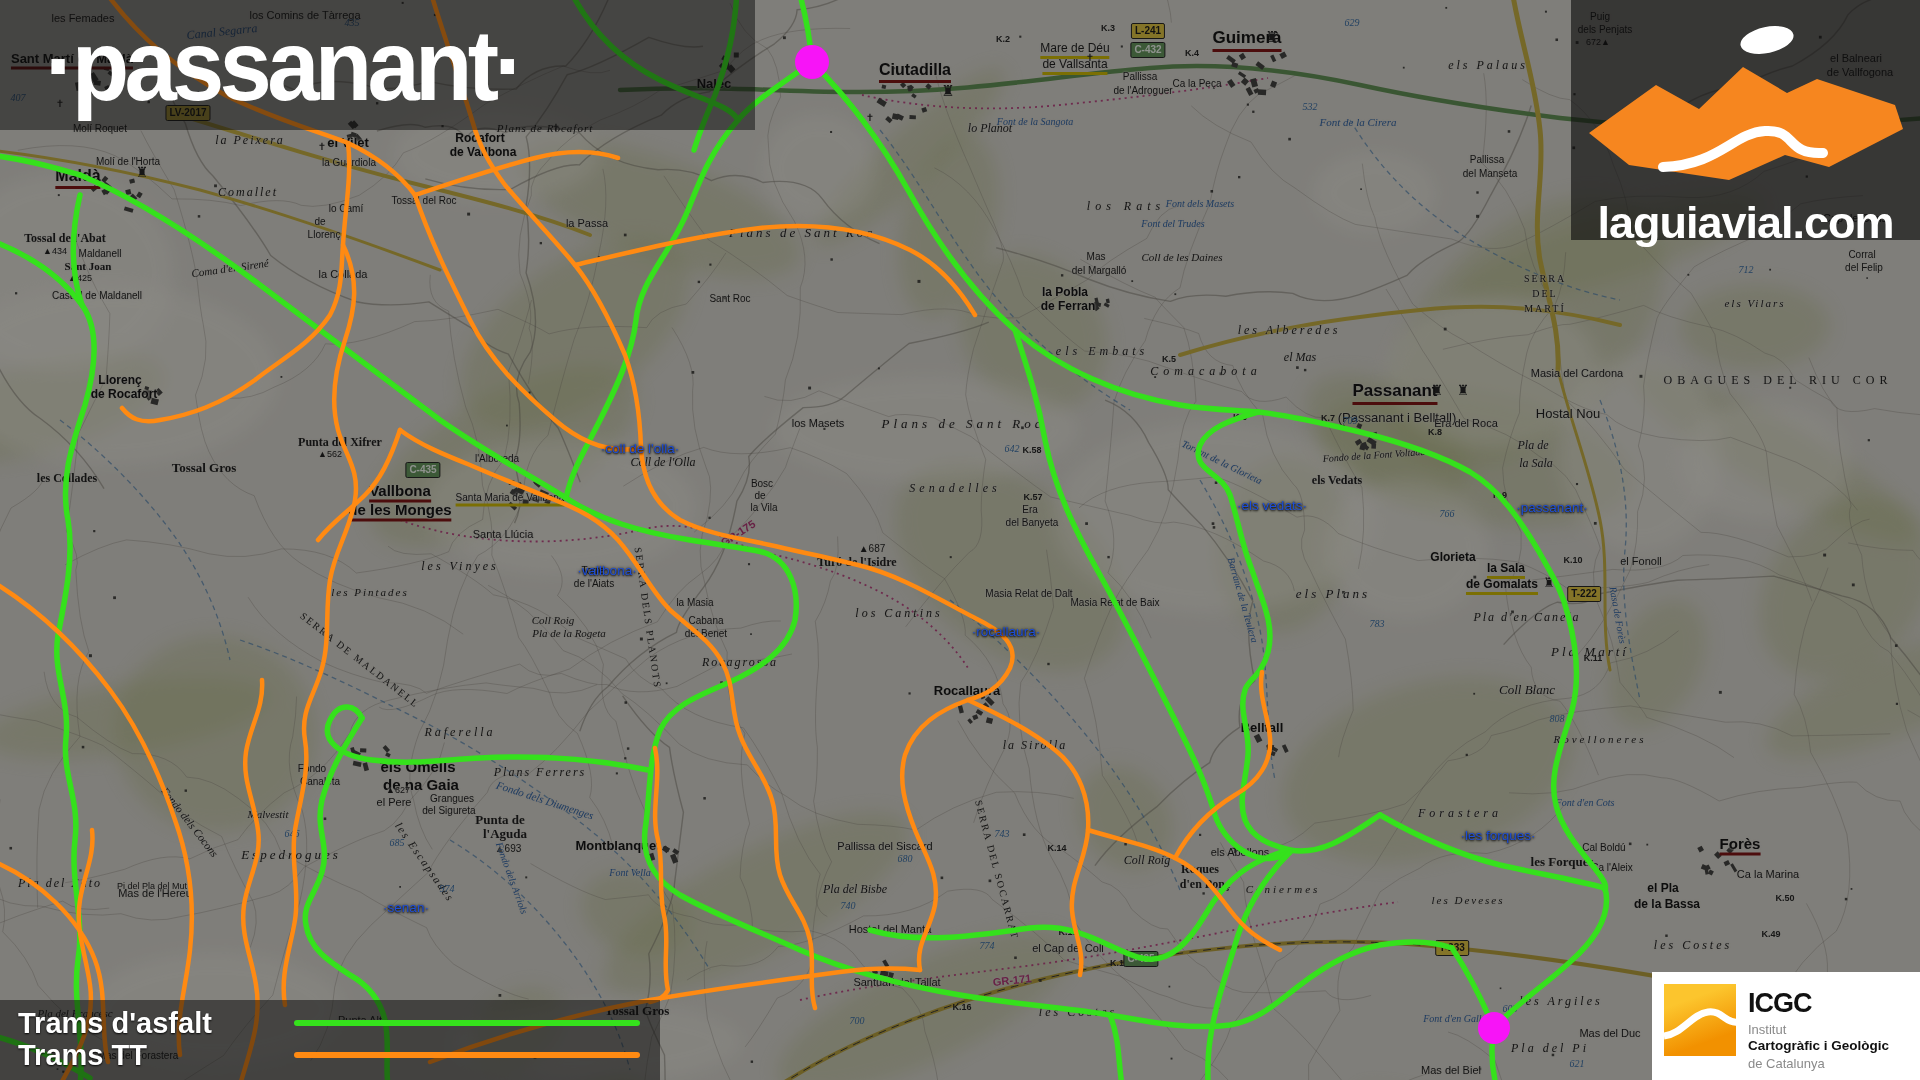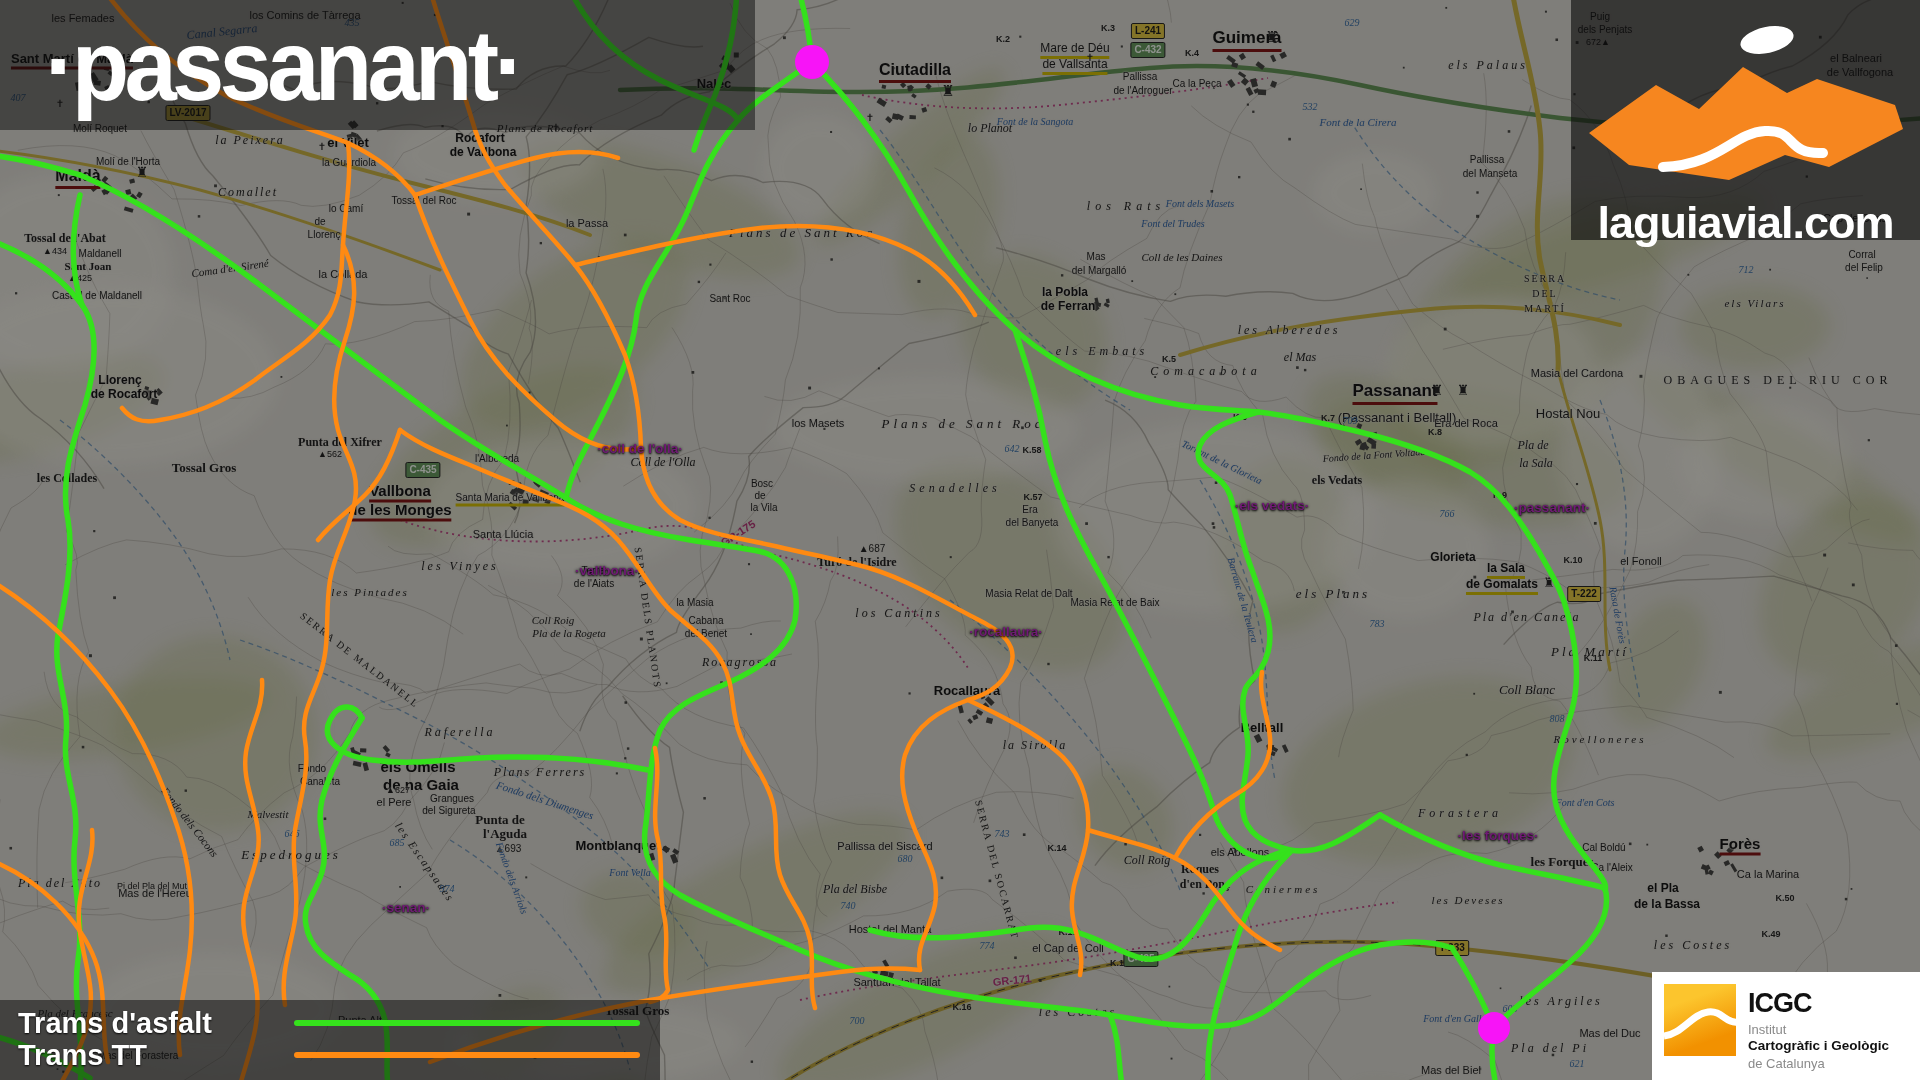--- a/index.html
+++ b/index.html
@@ -35,21 +35,21 @@
   .shield{position:absolute;transform:translate(-50%,-50%);font-size:10px;font-weight:bold;
           padding:0 3px;border-radius:2px;line-height:14px;border:1px solid #222;white-space:nowrap;}
   .sh-y{background:#d8bc3e;color:#191919;}
   .sh-g{background:#5f8f58;color:#e8eee6;}
   .km{position:absolute;transform:translate(-50%,-50%);font-size:9px;font-weight:bold;color:#222;white-space:nowrap;}
   .el{position:absolute;transform:translate(-50%,-50%);font-size:10px;font-style:italic;
       font-family:"Liberation Serif",serif;color:#36699f;white-space:nowrap;}
   .icon{position:absolute;transform:translate(-50%,-50%);color:#222;line-height:1;}
 
   
-  .rlab{position:absolute;transform:translate(-50%,-50%);color:#701a75;font-weight:bold;
+  .rlab{position:absolute;transform:translate(-50%,-50%);color:#1d4ed8;font-weight:normal;
         font-size:13.5px;white-space:nowrap;
         text-shadow:0 1px 2px rgba(0,0,0,.95),0 0 3px rgba(0,0,0,.8);}
 
   
   #title-band{left:0;top:0;width:755px;height:130px;background:rgba(12,12,12,.50);}
   #title-text{left:0;top:0;width:755px;height:130px;display:flex;align-items:center;
       padding-left:48px;color:#fff;font-weight:bold;font-size:100px;letter-spacing:-5px;
       transform:scaleX(.94);transform-origin:left center;}
   #logo-band{left:1571px;top:0;width:349px;height:240px;background:rgba(12,12,12,.62);}
   #brand-wrap{left:1571px;top:15px;width:349px;height:240px;}

